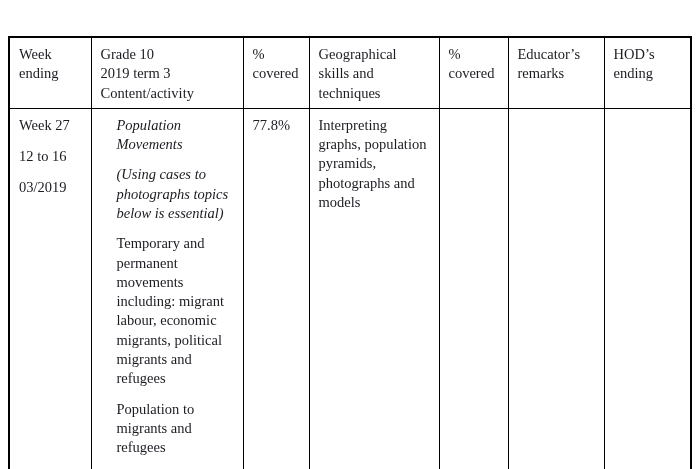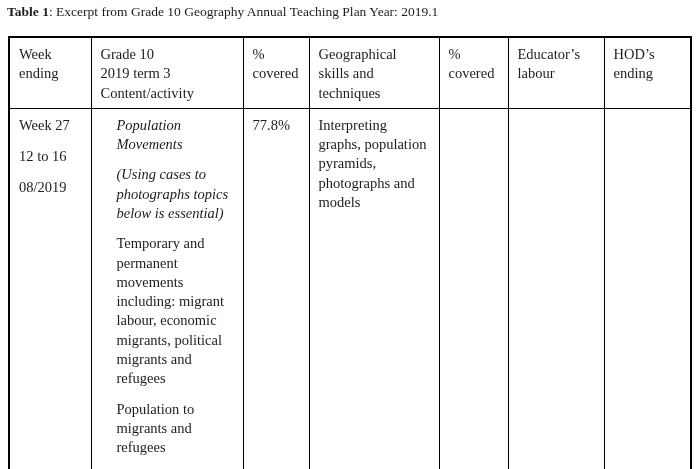--- a/index.html
+++ b/index.html
@@ -48,23 +48,20 @@
   tbody tr { height: 396px; }
   td p, th p { margin: 0 0 11px 16px; }
   .week-cell p { margin: 0 0 12px 0; }
   .italic { font-style: italic; }
 </style>
 </head>
 <body>
 
 <div class="page">
 
-  <div class="caption">
-    <span class="bold">Table 1</span><span>: Excerpt from Grade 10 Geography Annual Teaching Plan Year: 2019.1</span>
-  </div>
 
   <table class="plan">
     <colgroup>
       <col style="width:82px">
       <col style="width:152px">
       <col style="width:66px">
       <col style="width:130px">
       <col style="width:69px">
       <col style="width:96px">
       <col style="width:87px">
@@ -77,31 +74,31 @@
 2019 term 3
 Content/activity</th>
         <th class="preline">%
 covered</th>
         <th class="preline">Geographical
 skills and
 techniques</th>
         <th class="preline">%
 covered</th>
         <th class="preline">Educator’s
-labour</th>
+remarks</th>
         <th class="preline">HOD’s
 ending</th>
       </tr>
     </thead>
     <tbody>
       <tr>
         <td class="week-cell">
           <p>Week 27</p>
           <p>12 to 16</p>
-          <p>08/2019</p>
+          <p>03/2019</p>
         </td>
         <td>
           <p class="italic">Population Movements</p>
           <p class="italic">(Using cases to photographs topics below is essential)</p>
           <p>Temporary and permanent movements including: migrant labour, economic migrants, political migrants and refugees</p>
           <p>Population to migrants and refugees</p>
         </td>
         <td>77.8%</td>
         <td>Interpreting graphs, population pyramids, photographs and models</td>
         <td></td>

